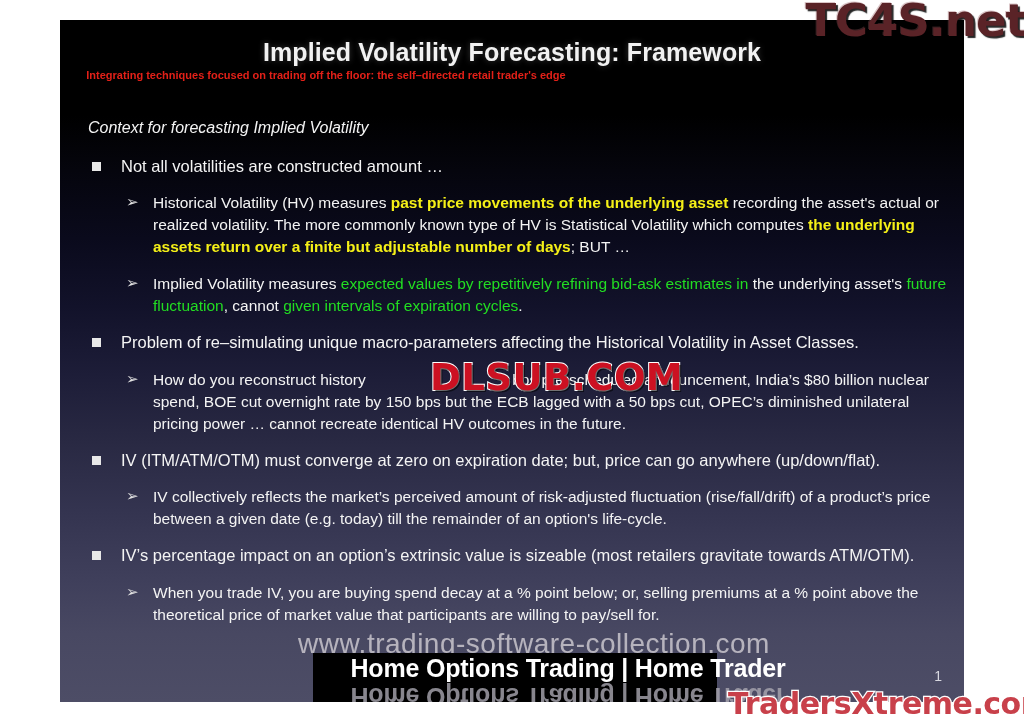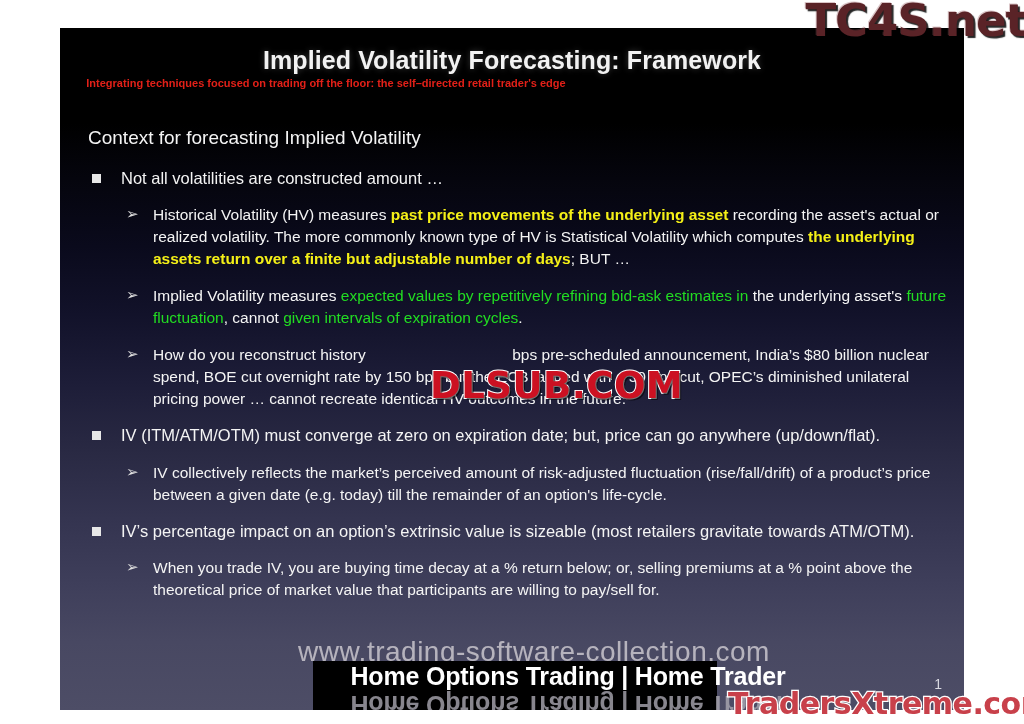--- a/index.html
+++ b/index.html
@@ -29,21 +29,20 @@
         #05050d 22%,
         #0a0a1c 32%,
         #12122a 42%,
         #1d1d38 52%,
         #292943 62%,
         #343450 72%,
         #3f3f5b 82%,
         #484862 90%,
         #4d4d66 100%);
     overflow: hidden;
-    margin-top: 8px;
   }
 
   
   #title-bar {
     position: absolute;
     left: 0;
     top: 18px;
     width: 904px;
     text-align: center;
   }
@@ -59,24 +58,25 @@
   
   #body-content {
     position: absolute;
     left: 28px;
     top: 98px;
     width: 860px;
     color: #ffffff;
   }
 
   .lead-line {
-    font-size: 19px;
+    font-size: 16px;
     color: #f4f4f4;
     margin: 0 0 18px 0;
     line-height: 1.25;
+    font-style: italic;
   }
 
   .bullet-1 {
     position: relative;
     padding-left: 33px;
     font-size: 16.5px;
     color: #f4f4f4;
     line-height: 1.3;
     margin-bottom: 15px;
   }
@@ -249,25 +249,26 @@
   <div id="title-bar">
     <span id="title-text">Implied Volatility Forecasting: Framework</span>
   </div>
 
   <div id="body-content">
     <div class="lead-line">Context for forecasting Implied Volatility</div>
     <div id="bullet-list">
         <div class="bullet-1"><span class="sq"></span><span><span>Not all volatilities are constructed amount …</span></span></div>
         <div class="bullet-2"><span class="arrow">➢</span><span><span>Historical Volatility (HV) measures </span><span class="hl-yellow">past price movements of the underlying asset</span><span> recording the asset's actual or realized volatility. The more commonly known type of HV is Statistical Volatility which computes </span><span class="hl-yellow">the underlying assets return over a finite but adjustable number of days</span><span>; BUT …</span></span></div>
         <div class="bullet-2"><span class="arrow">➢</span><span><span>Implied Volatility measures </span><span class="hl-green">expected values by repetitively refining bid-ask estimates in</span><span> the underlying asset's </span><span class="hl-green">future fluctuation</span><span>, cannot </span><span class="hl-green">given intervals of expiration cycles</span><span>.</span></span></div>
+        <div class="bullet-1"><span class="sq"></span><span><span>Problem of re–simulating unique macro-parameters affecting the Historical Volatility in Asset Classes.</span></span></div>
         <div class="bullet-2"><span class="arrow">➢</span><span><span>How do you reconstruct history</span><span>&nbsp;&nbsp;&nbsp;&nbsp;&nbsp;&nbsp;&nbsp;&nbsp;&nbsp;&nbsp;&nbsp;&nbsp;&nbsp;&nbsp;&nbsp;&nbsp;&nbsp;&nbsp;&nbsp;&nbsp;&nbsp;&nbsp;&nbsp;&nbsp;&nbsp;&nbsp;&nbsp;&nbsp;&nbsp;&nbsp;&nbsp;&nbsp;&nbsp;&nbsp;</span><span>bps pre-scheduled announcement, India’s $80 billion nuclear spend, BOE cut overnight rate by 150 bps but the ECB lagged with a 50 bps cut, OPEC’s diminished unilateral pricing power … cannot recreate identical HV outcomes in the future.</span></span></div>
         <div class="bullet-1"><span class="sq"></span><span><span>IV (ITM/ATM/OTM) must converge at zero on expiration date; but, price can go anywhere (up/down/flat).</span></span></div>
         <div class="bullet-2"><span class="arrow">➢</span><span><span>IV collectively reflects the market’s perceived amount of risk-adjusted fluctuation (rise/fall/drift) of a product’s price between a given date (e.g. today) till the remainder of an option's life-cycle.</span></span></div>
         <div class="bullet-1"><span class="sq"></span><span><span>IV’s percentage impact on an option’s extrinsic value is sizeable (most retailers gravitate towards ATM/OTM).</span></span></div>
-        <div class="bullet-2"><span class="arrow">➢</span><span><span>When you trade IV, you are buying time decay at a % return below; or, selling premiums at a % point above the theoretical price of market value that participants are willing to pay/sell for.</span></span></div>
+        <div class="bullet-2"><span class="arrow">➢</span><span><span>When you trade IV, you are buying spend decay at a % point below; or, selling premiums at a % point above the theoretical price of market value that participants are willing to pay/sell for.</span></span></div>
       </div>
   </div>
 
   <div id="page-number">1</div>
 
   <div id="wm-tsc">www.trading-software-collection.com</div>
   <div id="wm-tsc-mirror">www.trading-software-collection.com</div>
 
   <div id="banner">
     <div id="banner-title">Home Options Trading | Home Trader</div>

